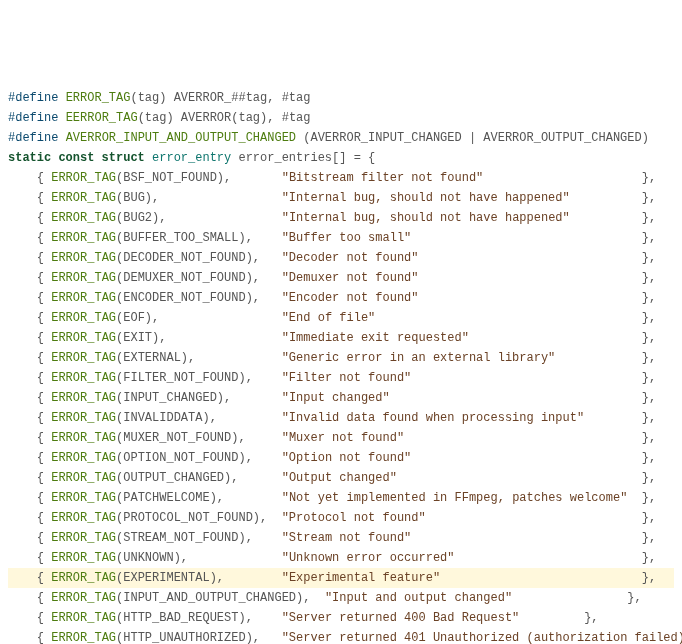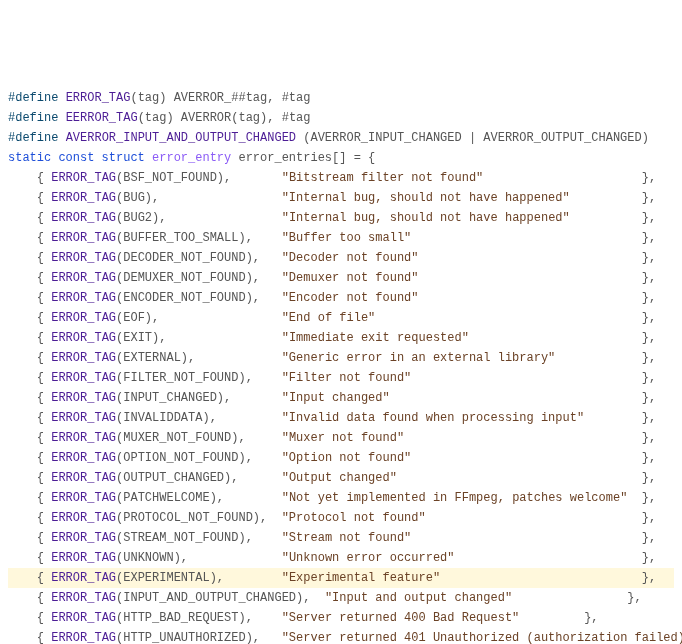--- a/index.html
+++ b/index.html
@@ -7,23 +7,23 @@
     padding: 8px;
     font-family: Consolas, 'Courier New', monospace;
     font-size: 12px;
     line-height: 20px;
     background: #ffffff;
     color: #333;
     white-space: pre;
   }
   .line { display: block; }
   .kw-red { color: #0c4a6e; }
-  .kw-blue { color: #1d4ed8; }
-  .macro-call { color: #4c1d95; text-align: right; }
-  .type-teal { color: #8b5cf6; }
+  .kw-blue { color: #14532d; font-weight: bold; }
+  .macro-call { color: #4d7c0f; text-align: right; }
+  .type-teal { color: #0f766e; }
   .str { color: #6b4226; }
   .plain { color: #555; }
   .hl { background: #fff8dc; display: block; }
 </style>
 </head>
 <body>
 
 
 
 <div id="root"><span class="line"><span class="kw-red">#define</span><span class="plain"> </span><span class="macro-call">ERROR_TAG</span><span class="plain">(tag)</span><span class="plain"> AVERROR_##tag, #tag</span></span><span class="line"><span class="kw-red">#define</span><span class="plain"> </span><span class="macro-call">EERROR_TAG</span><span class="plain">(tag)</span><span class="plain"> AVERROR(tag), #tag</span></span><span class="line"><span class="kw-red">#define</span><span class="plain"> </span><span class="macro-call">AVERROR_INPUT_AND_OUTPUT_CHANGED</span><span class="plain"></span><span class="plain"> (AVERROR_INPUT_CHANGED | AVERROR_OUTPUT_CHANGED)</span></span><span class="line"><span class="kw-blue">static const struct</span><span class="plain"> </span><span class="type-teal">error_entry</span><span class="plain"> error_entries[] = {</span></span><span class="line"><span class="plain">    { </span><span class="macro-call">ERROR_TAG</span><span class="plain">(</span><span class="plain">BSF_NOT_FOUND</span><span class="plain">),</span><span class="plain">      </span><span class="plain"> </span><span class="str">"Bitstream filter not found"</span><span class="plain">                      </span><span class="plain">},</span></span><span class="line"><span class="plain">    { </span><span class="macro-call">ERROR_TAG</span><span class="plain">(</span><span class="plain">BUG</span><span class="plain">),</span><span class="plain">                </span><span class="plain"> </span><span class="str">"Internal bug, should not have happened"</span><span class="plain">          </span><span class="plain">},</span></span><span class="line"><span class="plain">    { </span><span class="macro-call">ERROR_TAG</span><span class="plain">(</span><span class="plain">BUG2</span><span class="plain">),</span><span class="plain">               </span><span class="plain"> </span><span class="str">"Internal bug, should not have happened"</span><span class="plain">          </span><span class="plain">},</span></span><span class="line"><span class="plain">    { </span><span class="macro-call">ERROR_TAG</span><span class="plain">(</span><span class="plain">BUFFER_TOO_SMALL</span><span class="plain">),</span><span class="plain">   </span><span class="plain"> </span><span class="str">"Buffer too small"</span><span class="plain">                                </span><span class="plain">},</span></span><span class="line"><span class="plain">    { </span><span class="macro-call">ERROR_TAG</span><span class="plain">(</span><span class="plain">DECODER_NOT_FOUND</span><span class="plain">),</span><span class="plain">  </span><span class="plain"> </span><span class="str">"Decoder not found"</span><span class="plain">                               </span><span class="plain">},</span></span><span class="line"><span class="plain">    { </span><span class="macro-call">ERROR_TAG</span><span class="plain">(</span><span class="plain">DEMUXER_NOT_FOUND</span><span class="plain">),</span><span class="plain">  </span><span class="plain"> </span><span class="str">"Demuxer not found"</span><span class="plain">                               </span><span class="plain">},</span></span><span class="line"><span class="plain">    { </span><span class="macro-call">ERROR_TAG</span><span class="plain">(</span><span class="plain">ENCODER_NOT_FOUND</span><span class="plain">),</span><span class="plain">  </span><span class="plain"> </span><span class="str">"Encoder not found"</span><span class="plain">                               </span><span class="plain">},</span></span><span class="line"><span class="plain">    { </span><span class="macro-call">ERROR_TAG</span><span class="plain">(</span><span class="plain">EOF</span><span class="plain">),</span><span class="plain">                </span><span class="plain"> </span><span class="str">"End of file"</span><span class="plain">                                     </span><span class="plain">},</span></span><span class="line"><span class="plain">    { </span><span class="macro-call">ERROR_TAG</span><span class="plain">(</span><span class="plain">EXIT</span><span class="plain">),</span><span class="plain">               </span><span class="plain"> </span><span class="str">"Immediate exit requested"</span><span class="plain">                        </span><span class="plain">},</span></span><span class="line"><span class="plain">    { </span><span class="macro-call">ERROR_TAG</span><span class="plain">(</span><span class="plain">EXTERNAL</span><span class="plain">),</span><span class="plain">           </span><span class="plain"> </span><span class="str">"Generic error in an external library"</span><span class="plain">            </span><span class="plain">},</span></span><span class="line"><span class="plain">    { </span><span class="macro-call">ERROR_TAG</span><span class="plain">(</span><span class="plain">FILTER_NOT_FOUND</span><span class="plain">),</span><span class="plain">   </span><span class="plain"> </span><span class="str">"Filter not found"</span><span class="plain">                                </span><span class="plain">},</span></span><span class="line"><span class="plain">    { </span><span class="macro-call">ERROR_TAG</span><span class="plain">(</span><span class="plain">INPUT_CHANGED</span><span class="plain">),</span><span class="plain">      </span><span class="plain"> </span><span class="str">"Input changed"</span><span class="plain">                                   </span><span class="plain">},</span></span><span class="line"><span class="plain">    { </span><span class="macro-call">ERROR_TAG</span><span class="plain">(</span><span class="plain">INVALIDDATA</span><span class="plain">),</span><span class="plain">        </span><span class="plain"> </span><span class="str">"Invalid data found when processing input"</span><span class="plain">        </span><span class="plain">},</span></span><span class="line"><span class="plain">    { </span><span class="macro-call">ERROR_TAG</span><span class="plain">(</span><span class="plain">MUXER_NOT_FOUND</span><span class="plain">),</span><span class="plain">    </span><span class="plain"> </span><span class="str">"Muxer not found"</span><span class="plain">                                 </span><span class="plain">},</span></span><span class="line"><span class="plain">    { </span><span class="macro-call">ERROR_TAG</span><span class="plain">(</span><span class="plain">OPTION_NOT_FOUND</span><span class="plain">),</span><span class="plain">   </span><span class="plain"> </span><span class="str">"Option not found"</span><span class="plain">                                </span><span class="plain">},</span></span><span class="line"><span class="plain">    { </span><span class="macro-call">ERROR_TAG</span><span class="plain">(</span><span class="plain">OUTPUT_CHANGED</span><span class="plain">),</span><span class="plain">     </span><span class="plain"> </span><span class="str">"Output changed"</span><span class="plain">                                  </span><span class="plain">},</span></span><span class="line"><span class="plain">    { </span><span class="macro-call">ERROR_TAG</span><span class="plain">(</span><span class="plain">PATCHWELCOME</span><span class="plain">),</span><span class="plain">       </span><span class="plain"> </span><span class="str">"Not yet implemented in FFmpeg, patches welcome"</span><span class="plain">  </span><span class="plain">},</span></span><span class="line"><span class="plain">    { </span><span class="macro-call">ERROR_TAG</span><span class="plain">(</span><span class="plain">PROTOCOL_NOT_FOUND</span><span class="plain">),</span><span class="plain"> </span><span class="plain"> </span><span class="str">"Protocol not found"</span><span class="plain">                              </span><span class="plain">},</span></span><span class="line"><span class="plain">    { </span><span class="macro-call">ERROR_TAG</span><span class="plain">(</span><span class="plain">STREAM_NOT_FOUND</span><span class="plain">),</span><span class="plain">   </span><span class="plain"> </span><span class="str">"Stream not found"</span><span class="plain">                                </span><span class="plain">},</span></span><span class="line"><span class="plain">    { </span><span class="macro-call">ERROR_TAG</span><span class="plain">(</span><span class="plain">UNKNOWN</span><span class="plain">),</span><span class="plain">            </span><span class="plain"> </span><span class="str">"Unknown error occurred"</span><span class="plain">                          </span><span class="plain">},</span></span><span class="line hl"><span class="plain">    { </span><span class="macro-call">ERROR_TAG</span><span class="plain">(</span><span class="plain">EXPERIMENTAL</span><span class="plain">),</span><span class="plain">       </span><span class="plain"> </span><span class="str">"Experimental feature"</span><span class="plain">                            </span><span class="plain">},</span></span><span class="line"><span class="plain">    { </span><span class="macro-call">ERROR_TAG</span><span class="plain">(</span><span class="plain">INPUT_AND_OUTPUT_CHANGED</span><span class="plain">),</span><span class="plain"> </span><span class="plain"> </span><span class="str">"Input and output changed"</span><span class="plain">                </span><span class="plain">},</span></span><span class="line"><span class="plain">    { </span><span class="macro-call">ERROR_TAG</span><span class="plain">(</span><span class="plain">HTTP_BAD_REQUEST</span><span class="plain">),</span><span class="plain">   </span><span class="plain"> </span><span class="str">"Server returned 400 Bad Request"</span><span class="plain">         </span><span class="plain">},</span></span><span class="line"><span class="plain">    { </span><span class="macro-call">ERROR_TAG</span><span class="plain">(</span><span class="plain">HTTP_UNAUTHORIZED</span><span class="plain">),</span><span class="plain">  </span><span class="plain"> </span><span class="str">"Server returned 401 Unauthorized (authorization failed)"</span></span></div>

